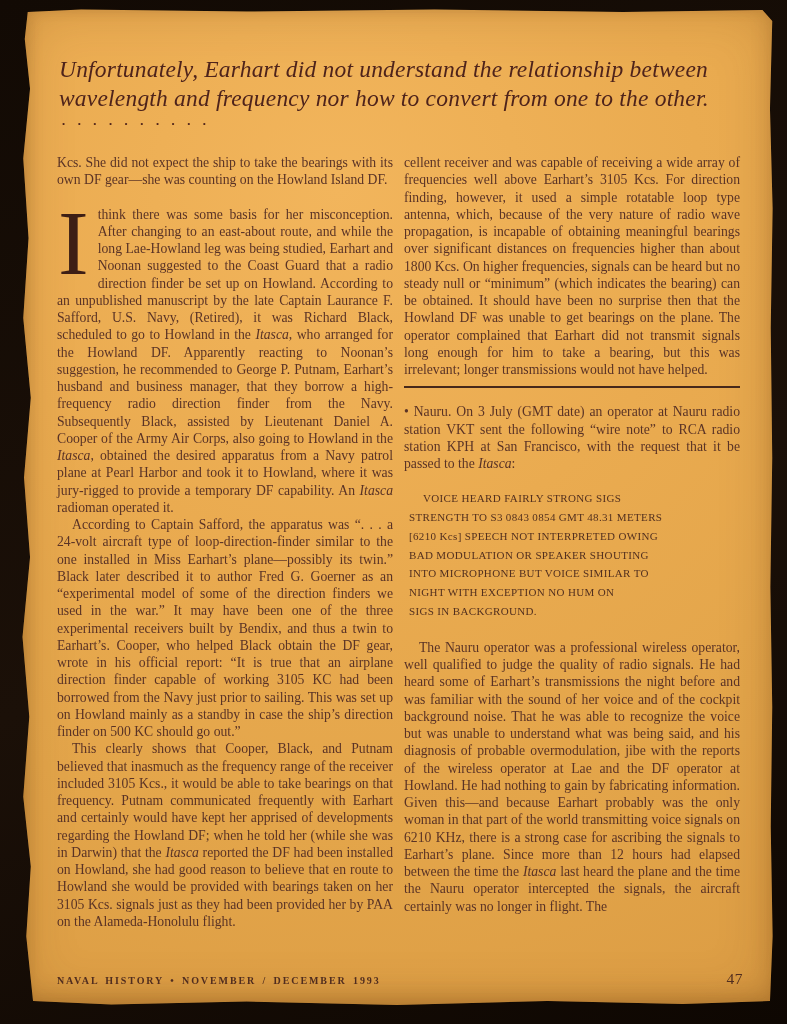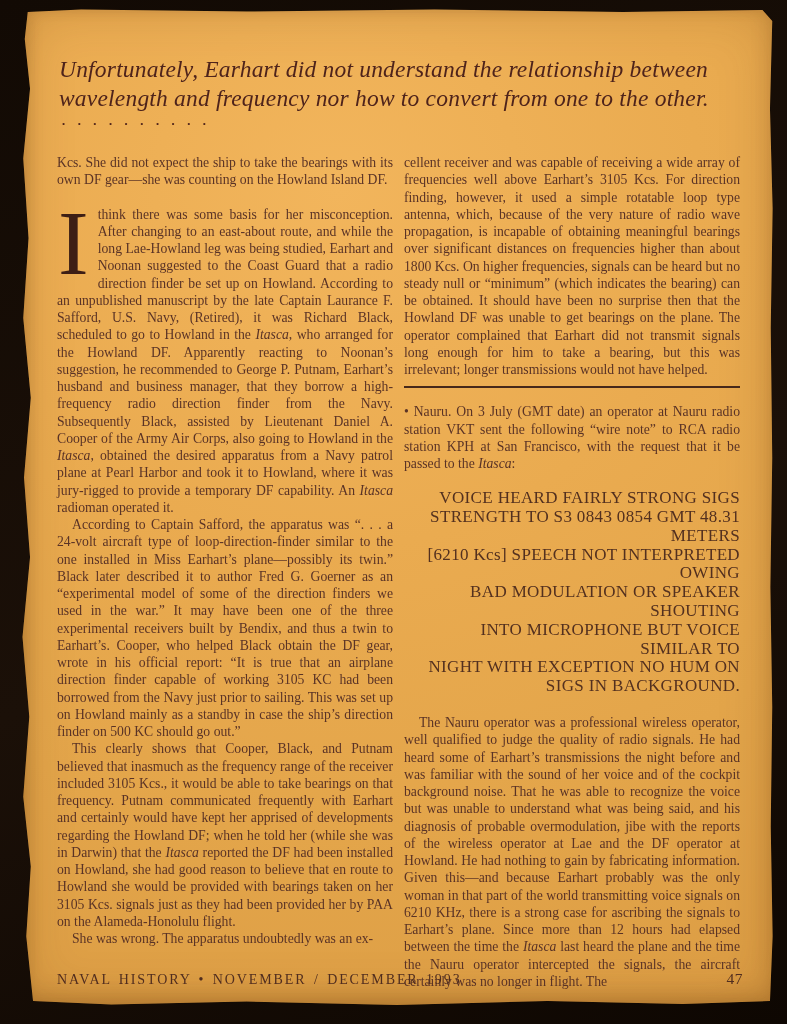--- a/index.html
+++ b/index.html
@@ -41,49 +41,48 @@
     margin:2px 9px 0 1px;color:#3d1e15;
   }
   .section-heading{
     margin-top:18px;font-style:italic;font-size:14px;letter-spacing:.3px;color:#53301f;
     text-align:left;
   }
   .rule{border:none;border-top:2.5px solid #46281a;margin:8px 0 0 0;}
   .bullet-para{margin-top:15px !important;}
   .telegram{margin:17px 0 0 5px;}
   .telegram-line{
-    font-size:17px;line-height:18.8px;letter-spacing:.35px;text-align:right;color:#53301f;
+    font-size:11px;line-height:18.8px;letter-spacing:.35px;text-align:left;color:#53301f;
   }
   .telegram-line.first{text-indent:14px;}
   .after-telegram{margin-top:18px !important;}
   .footer{
     position:absolute;left:36px;right:30px;bottom:18px;
     display:flex;justify-content:space-between;align-items:baseline;color:#502d1f;
   }
-  .journal-line{font-size:14px;letter-spacing:1.9px;word-spacing:2px;}
+  .journal-line{font-size:10px;letter-spacing:1.9px;word-spacing:2px;font-weight:bold;}
   .page-number{font-size:15.5px;letter-spacing:.5px;}
   i{font-style:italic;}
 </style>
 </head>
 <body>
 
 <div class="page">
 
   <h1 class="headline"><span>Unfortunately, Earhart did not understand the relationship between</span><br><span>wavelength and frequency nor how to convert from one to the other.</span></h1>
 
   <div class="ornament">••••••••••</div>
 
   <div class="columns">
 
     <div class="col">
       <p>Kcs. She did not expect the ship to take the bearings with its own DF gear—she was counting on the Howland Island DF.</p>
       <p class="gap-above"><span class="dropcap">I</span><span>think there was some basis for her misconception. After changing to an east-about route, and while the long Lae-Howland leg was being studied, Earhart and Noonan suggested to the Coast Guard that a radio direction finder be set up on Howland. According to an unpublished manuscript by the late Captain Laurance F. Safford, U.S. Navy, (Retired), it was Richard Black, scheduled to go to Howland in the <i>Itasca</i>, who arranged for the Howland DF. Apparently reacting to Noonan’s suggestion, he recommended to George P. Putnam, Earhart’s husband and business manager, that they borrow a high-frequency radio direction finder from the Navy. Subsequently Black, assisted by Lieutenant Daniel A. Cooper of the Army Air Corps, also going to Howland in the <i>Itasca</i>, obtained the desired apparatus from a Navy patrol plane at Pearl Harbor and took it to Howland, where it was jury-rigged to provide a temporary DF capability. An <i>Itasca</i> radioman operated it.</span></p>
       <p class="indent">According to Captain Safford, the apparatus was “. . . a 24-volt aircraft type of loop-direction-finder similar to the one installed in Miss Earhart’s plane—possibly its twin.” Black later described it to author Fred G. Goerner as an “experimental model of some of the direction finders we used in the war.” It may have been one of the three experimental receivers built by Bendix, and thus a twin to Earhart’s. Cooper, who helped Black obtain the DF gear, wrote in his official report: “It is true that an airplane direction finder capable of working 3105 KC had been borrowed from the Navy just prior to sailing. This was set up on Howland mainly as a standby in case the ship’s direction finder on 500 KC should go out.”</p>
       <p class="indent">This clearly shows that Cooper, Black, and Putnam believed that inasmuch as the frequency range of the receiver included 3105 Kcs., it would be able to take bearings on that frequency. Putnam communicated frequently with Earhart and certainly would have kept her apprised of developments regarding the Howland DF; when he told her (while she was in Darwin) that the <i>Itasca</i> reported the DF had been installed on Howland, she had good reason to believe that en route to Howland she would be provided with bearings taken on her 3105 Kcs. signals just as they had been provided her by PAA on the Alameda-Honolulu flight.</p>
-      <p class="indent">She was wrong. The apparatus undoubtedly was an ex-</p>
     </div>
 
     <div class="col">
       <p>cellent receiver and was capable of receiving a wide array of frequencies well above Earhart’s 3105 Kcs. For direction finding, however, it used a simple rotatable loop type antenna, which, because of the very nature of radio wave propagation, is incapable of obtaining meaningful bearings over significant distances on frequencies higher than about 1800 Kcs. On higher frequencies, signals can be heard but no steady null or “minimum” (which indicates the bearing) can be obtained. It should have been no surprise then that the Howland DF was unable to get bearings on the plane. The operator complained that Earhart did not transmit signals long enough for him to take a bearing, but this was irrelevant; longer transmissions would not have helped.</p>
       <hr class="rule">
       <p class="bullet-para">• Nauru. On 3 July (GMT date) an operator at Nauru radio station VKT sent the following “wire note” to RCA radio station KPH at San Francisco, with the request that it be passed to the <i>Itasca</i>:</p>
       <div class="telegram">
         <div class="telegram-line first">VOICE HEARD FAIRLY STRONG SIGS</div>
         <div class="telegram-line">STRENGTH TO S3 0843 0854 GMT 48.31 METERS</div>
         <div class="telegram-line">[6210 Kcs] SPEECH NOT INTERPRETED OWING</div>

